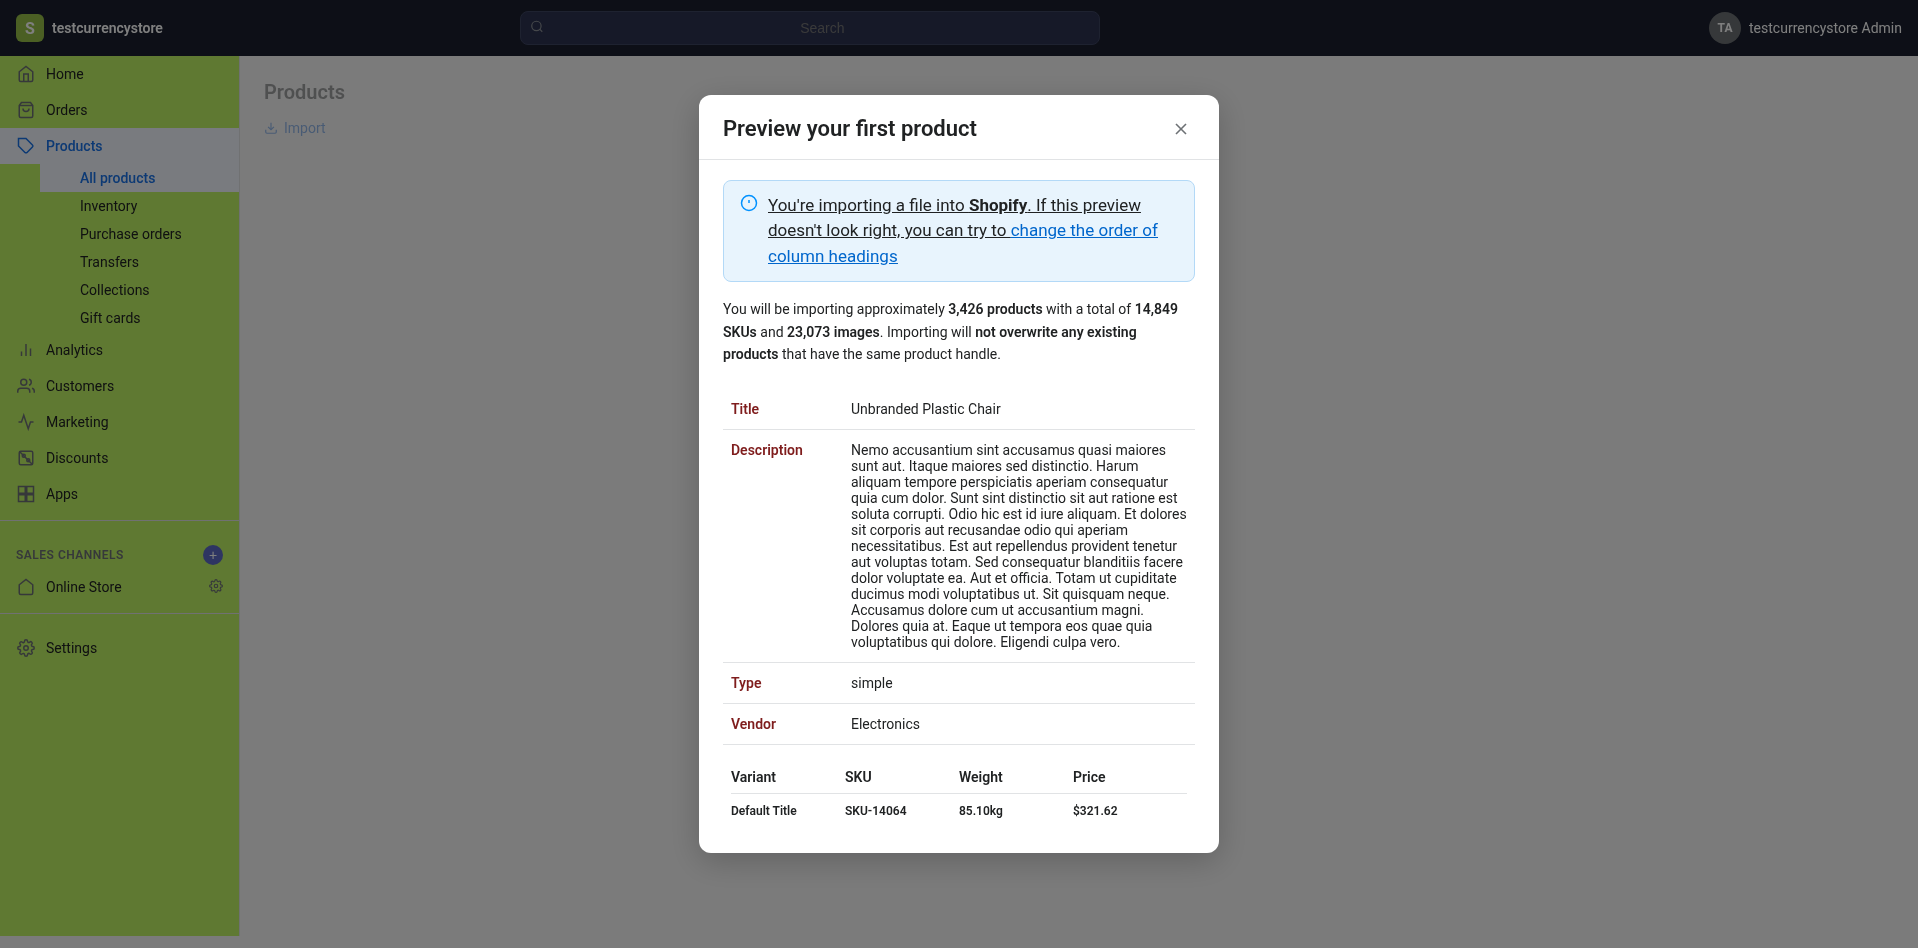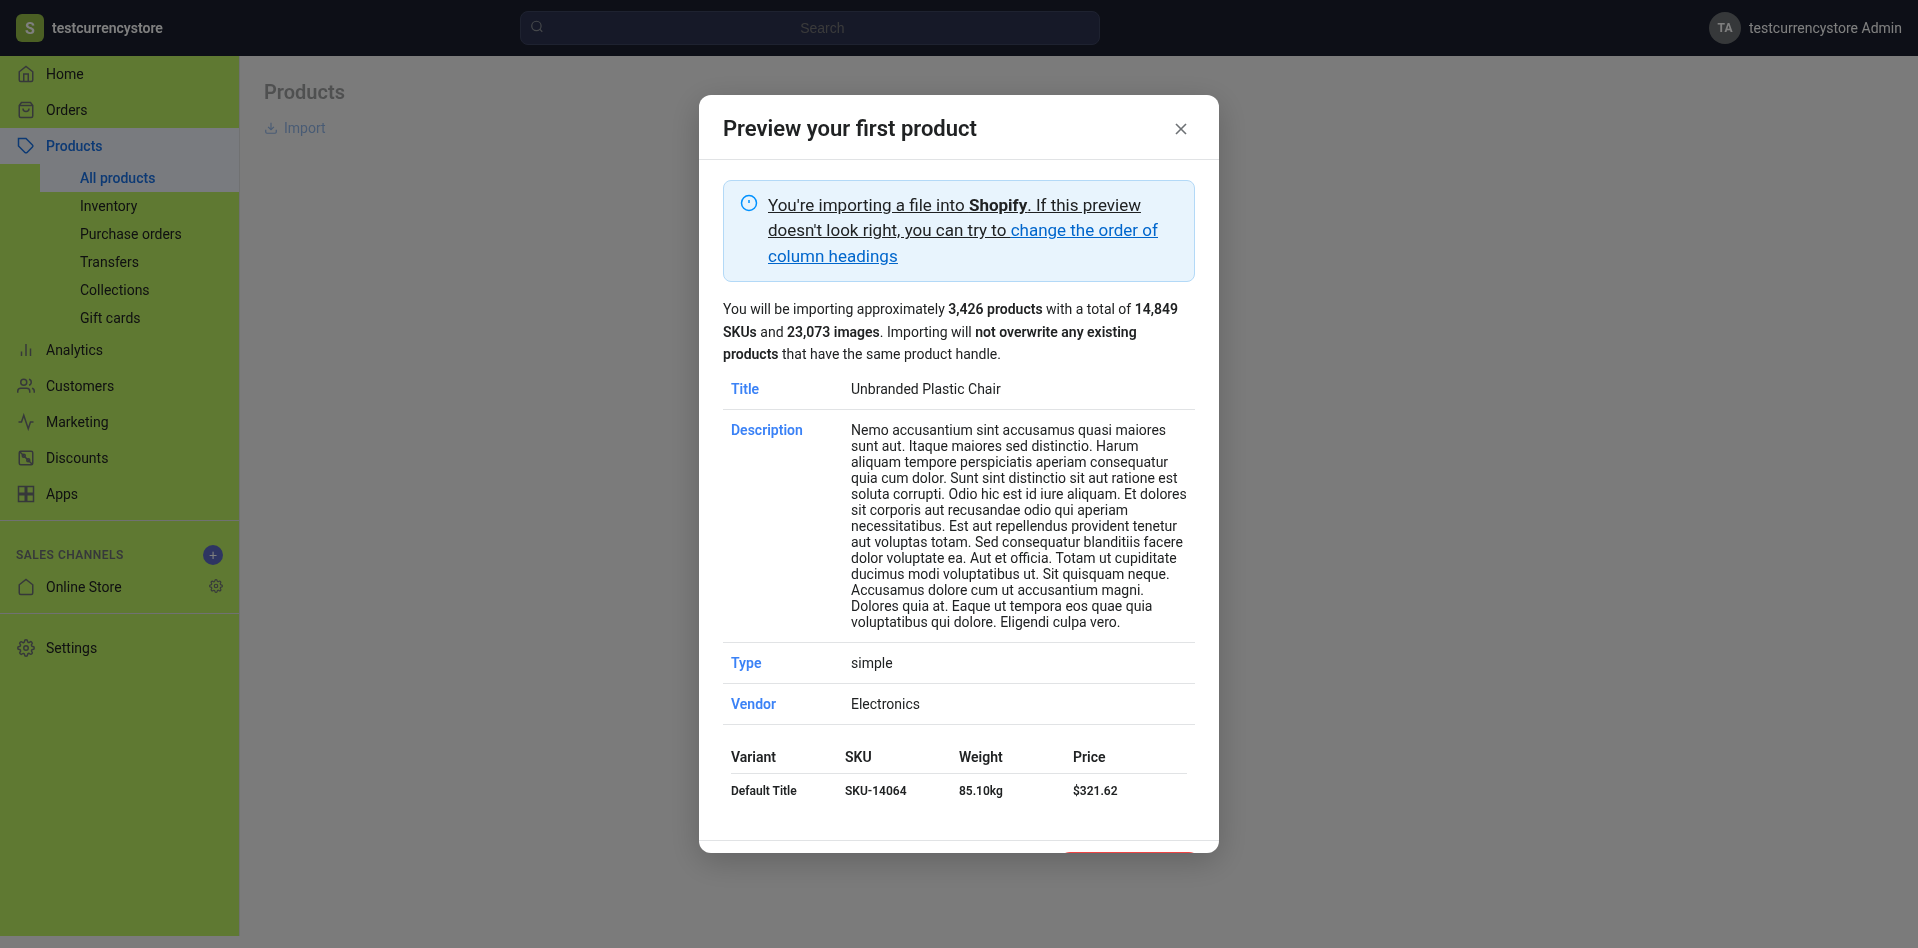--- a/index.html
+++ b/index.html
@@ -54,29 +54,29 @@
 
     .modal-body { padding: 20px 24px; }
 
     
     .info-banner { background: #e8f4fd; border: 1px solid #b3d9f7; border-radius: 8px; padding: 12px 16px; display: flex; align-items: flex-start; gap: 10px; margin-bottom: 16px; }
     .info-icon { color: #0091ff; flex-shrink: 0; margin-top: 1px; }
     .info-text { font-size: 17px; color: #202223; line-height: 1.5; text-decoration: underline; }
     .info-text a { color: #0066cc; text-decoration: underline; cursor: pointer; }
 
     
-    .summary-text { font-size: 14px; color: #202223; line-height: 1.6; margin-bottom: 4px; }
+    .summary-text { font-size: 14px; color: #202223; line-height: 1.6; margin-bottom: 24px; }
     .summary-text strong { font-weight: 600; }
 
     
     .detail-table { width: 100%; border-collapse: collapse; }
     .detail-table tr { border-top: 1px solid #e1e3e5; }
     .detail-table tr:first-child { border-top: none; }
     .detail-table td { padding: 12px 8px; vertical-align: top; font-size: 14px; }
-    .detail-table td:first-child { font-weight: 600; color: #3b82f6; width: 120px; }
+    .detail-table td:first-child { font-weight: 600; color: #7f1d1d; width: 120px; }
     .detail-table td:last-child { color: #202223; }
 
     
     .variant-header { display: grid; grid-template-columns: 1fr 1fr 1fr 1fr; padding: 8px 0; font-weight: 600; font-size: 14px; border-bottom: 1px solid #e1e3e5; margin-top: 4px; }
     .variant-row { display: grid; grid-template-columns: 1fr 1fr 1fr 1fr; padding: 10px 0; font-size: 12px; }
 
     
     .modal-footer { display: flex; justify-content: flex-end; gap: 12px; padding: 16px 24px; border-top: 1px solid #e1e3e5; }
     .btn-cancel { padding: 8px 16px; border: 1px solid #c9cccf; background: #fff; border-radius: 6px; font-size: 14px; cursor: pointer; color: #202223; }
     .btn-primary { padding: 8px 16px; border: 1px solid #3d5a99; background: #3d5a99; border-radius: 6px; font-size: 14px; cursor: pointer; color: #fff; font-weight: 500; }

